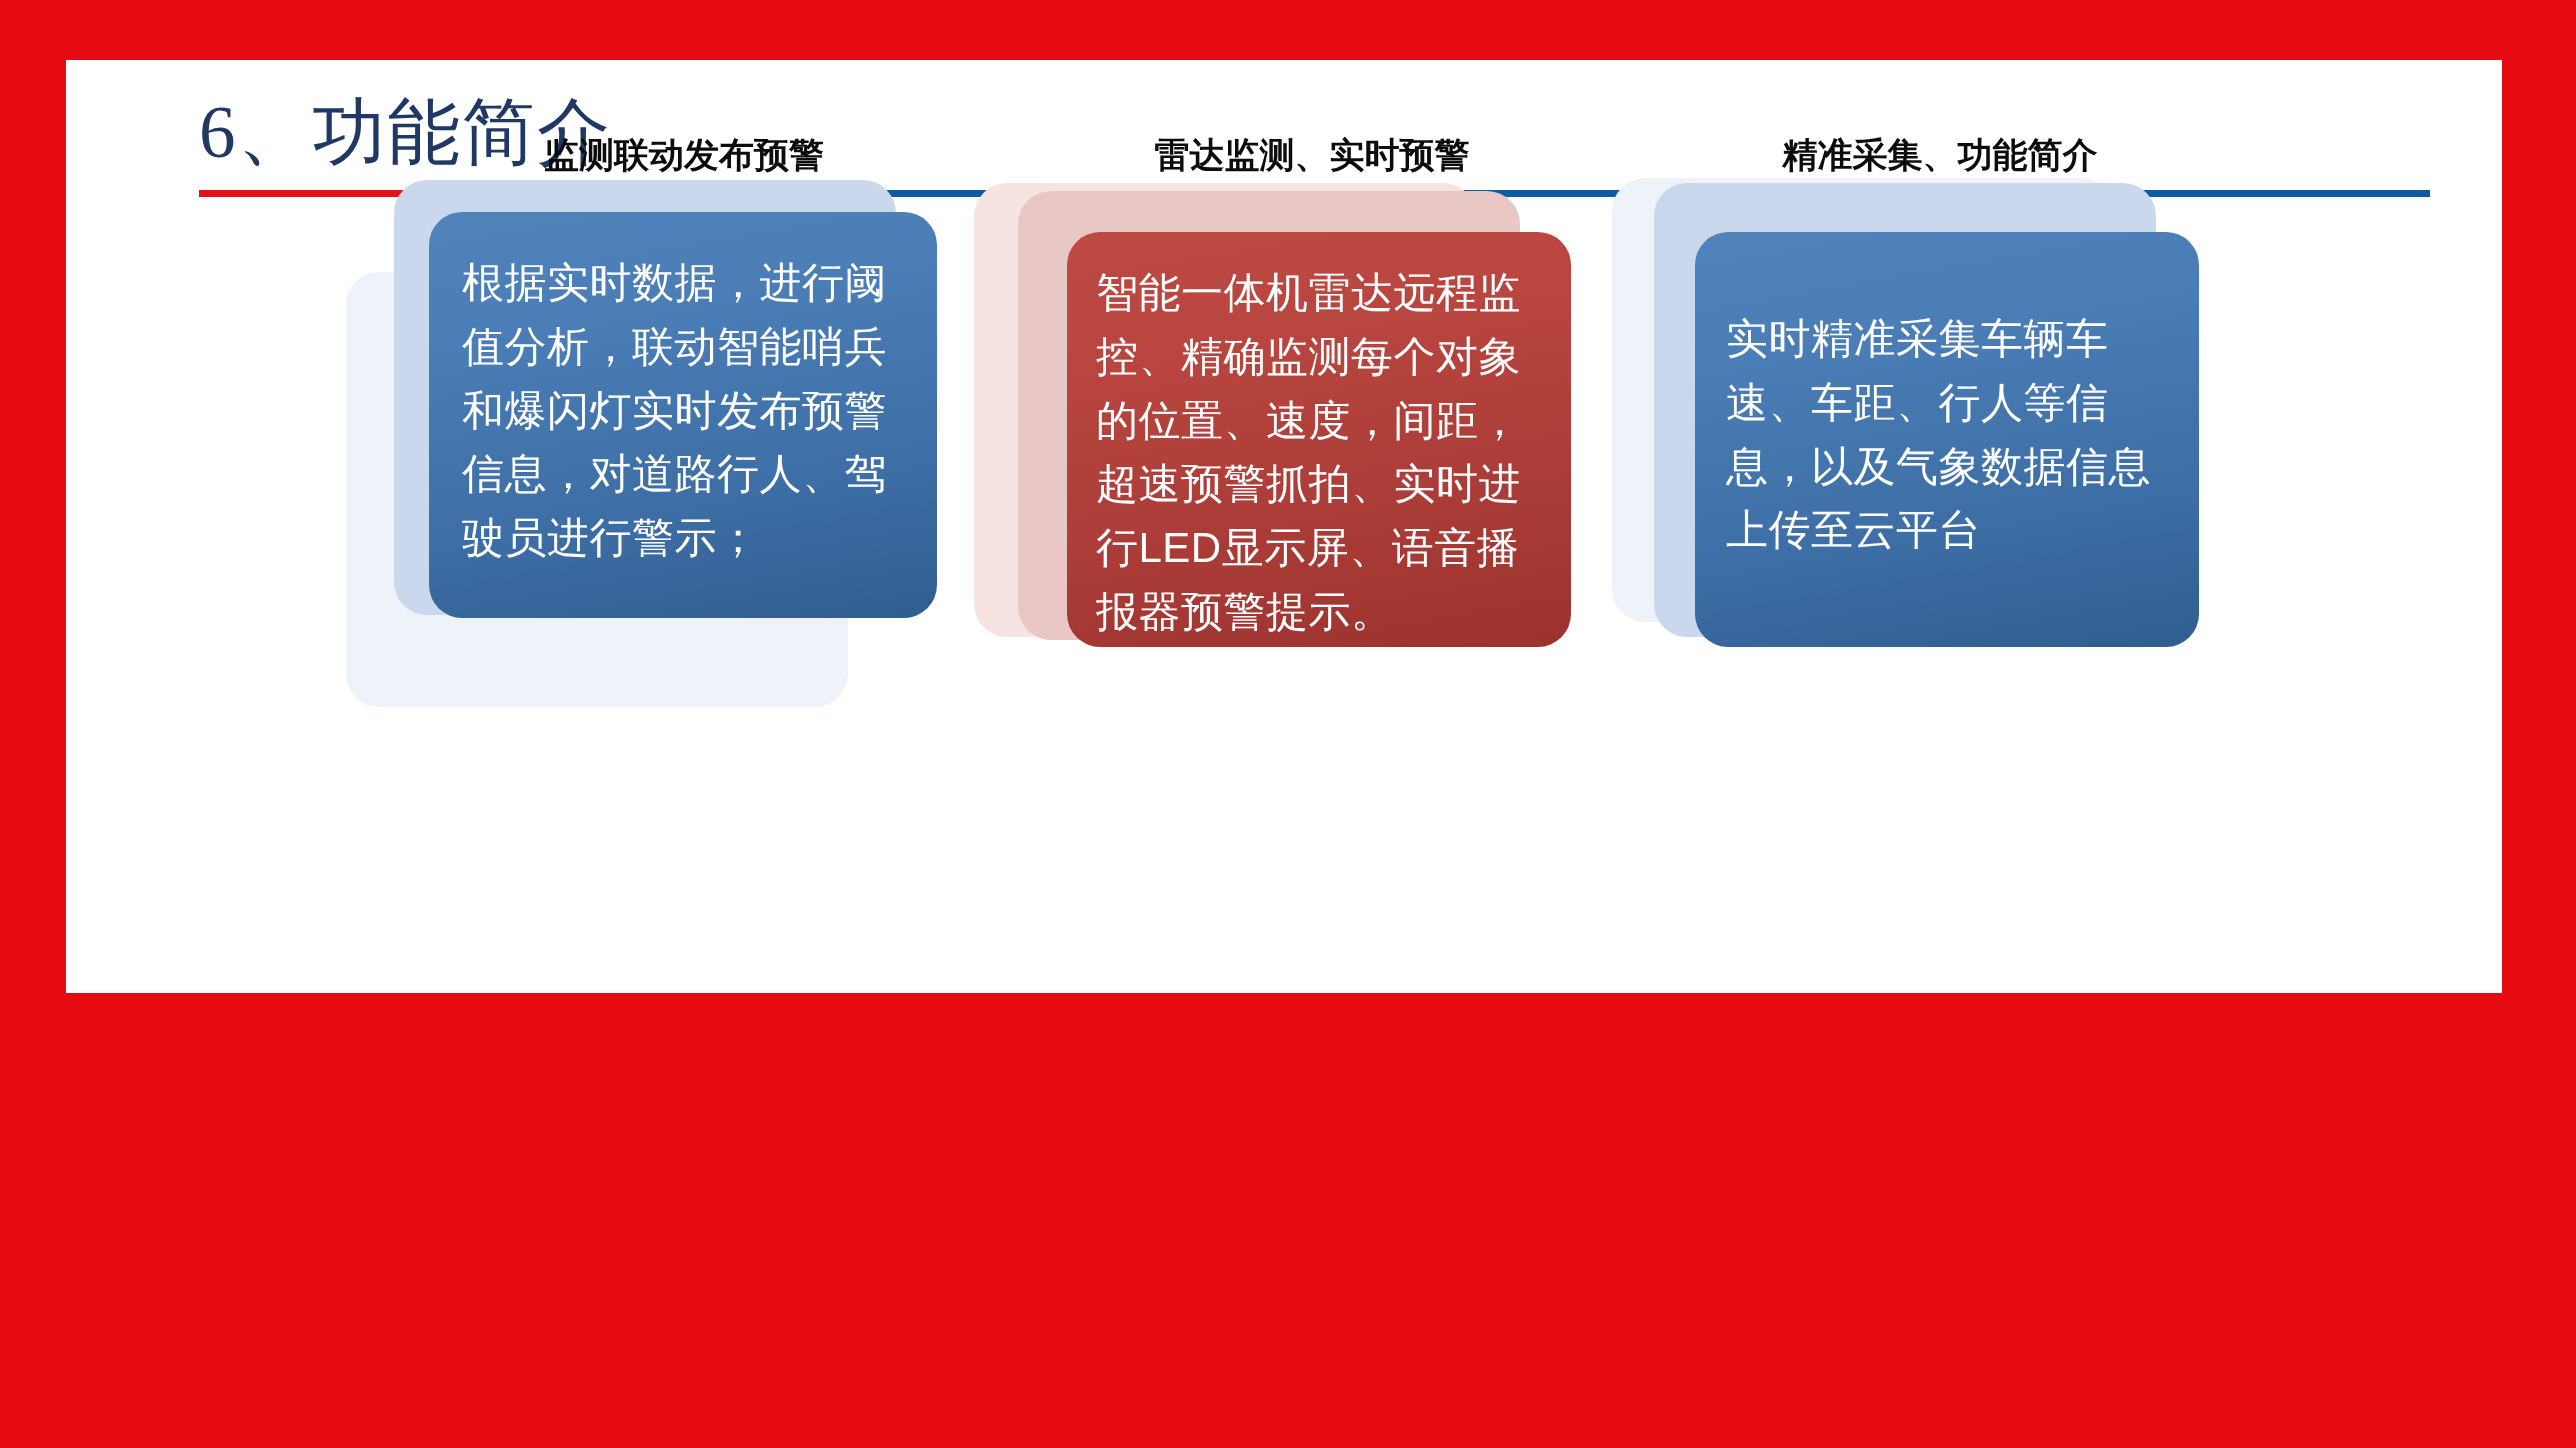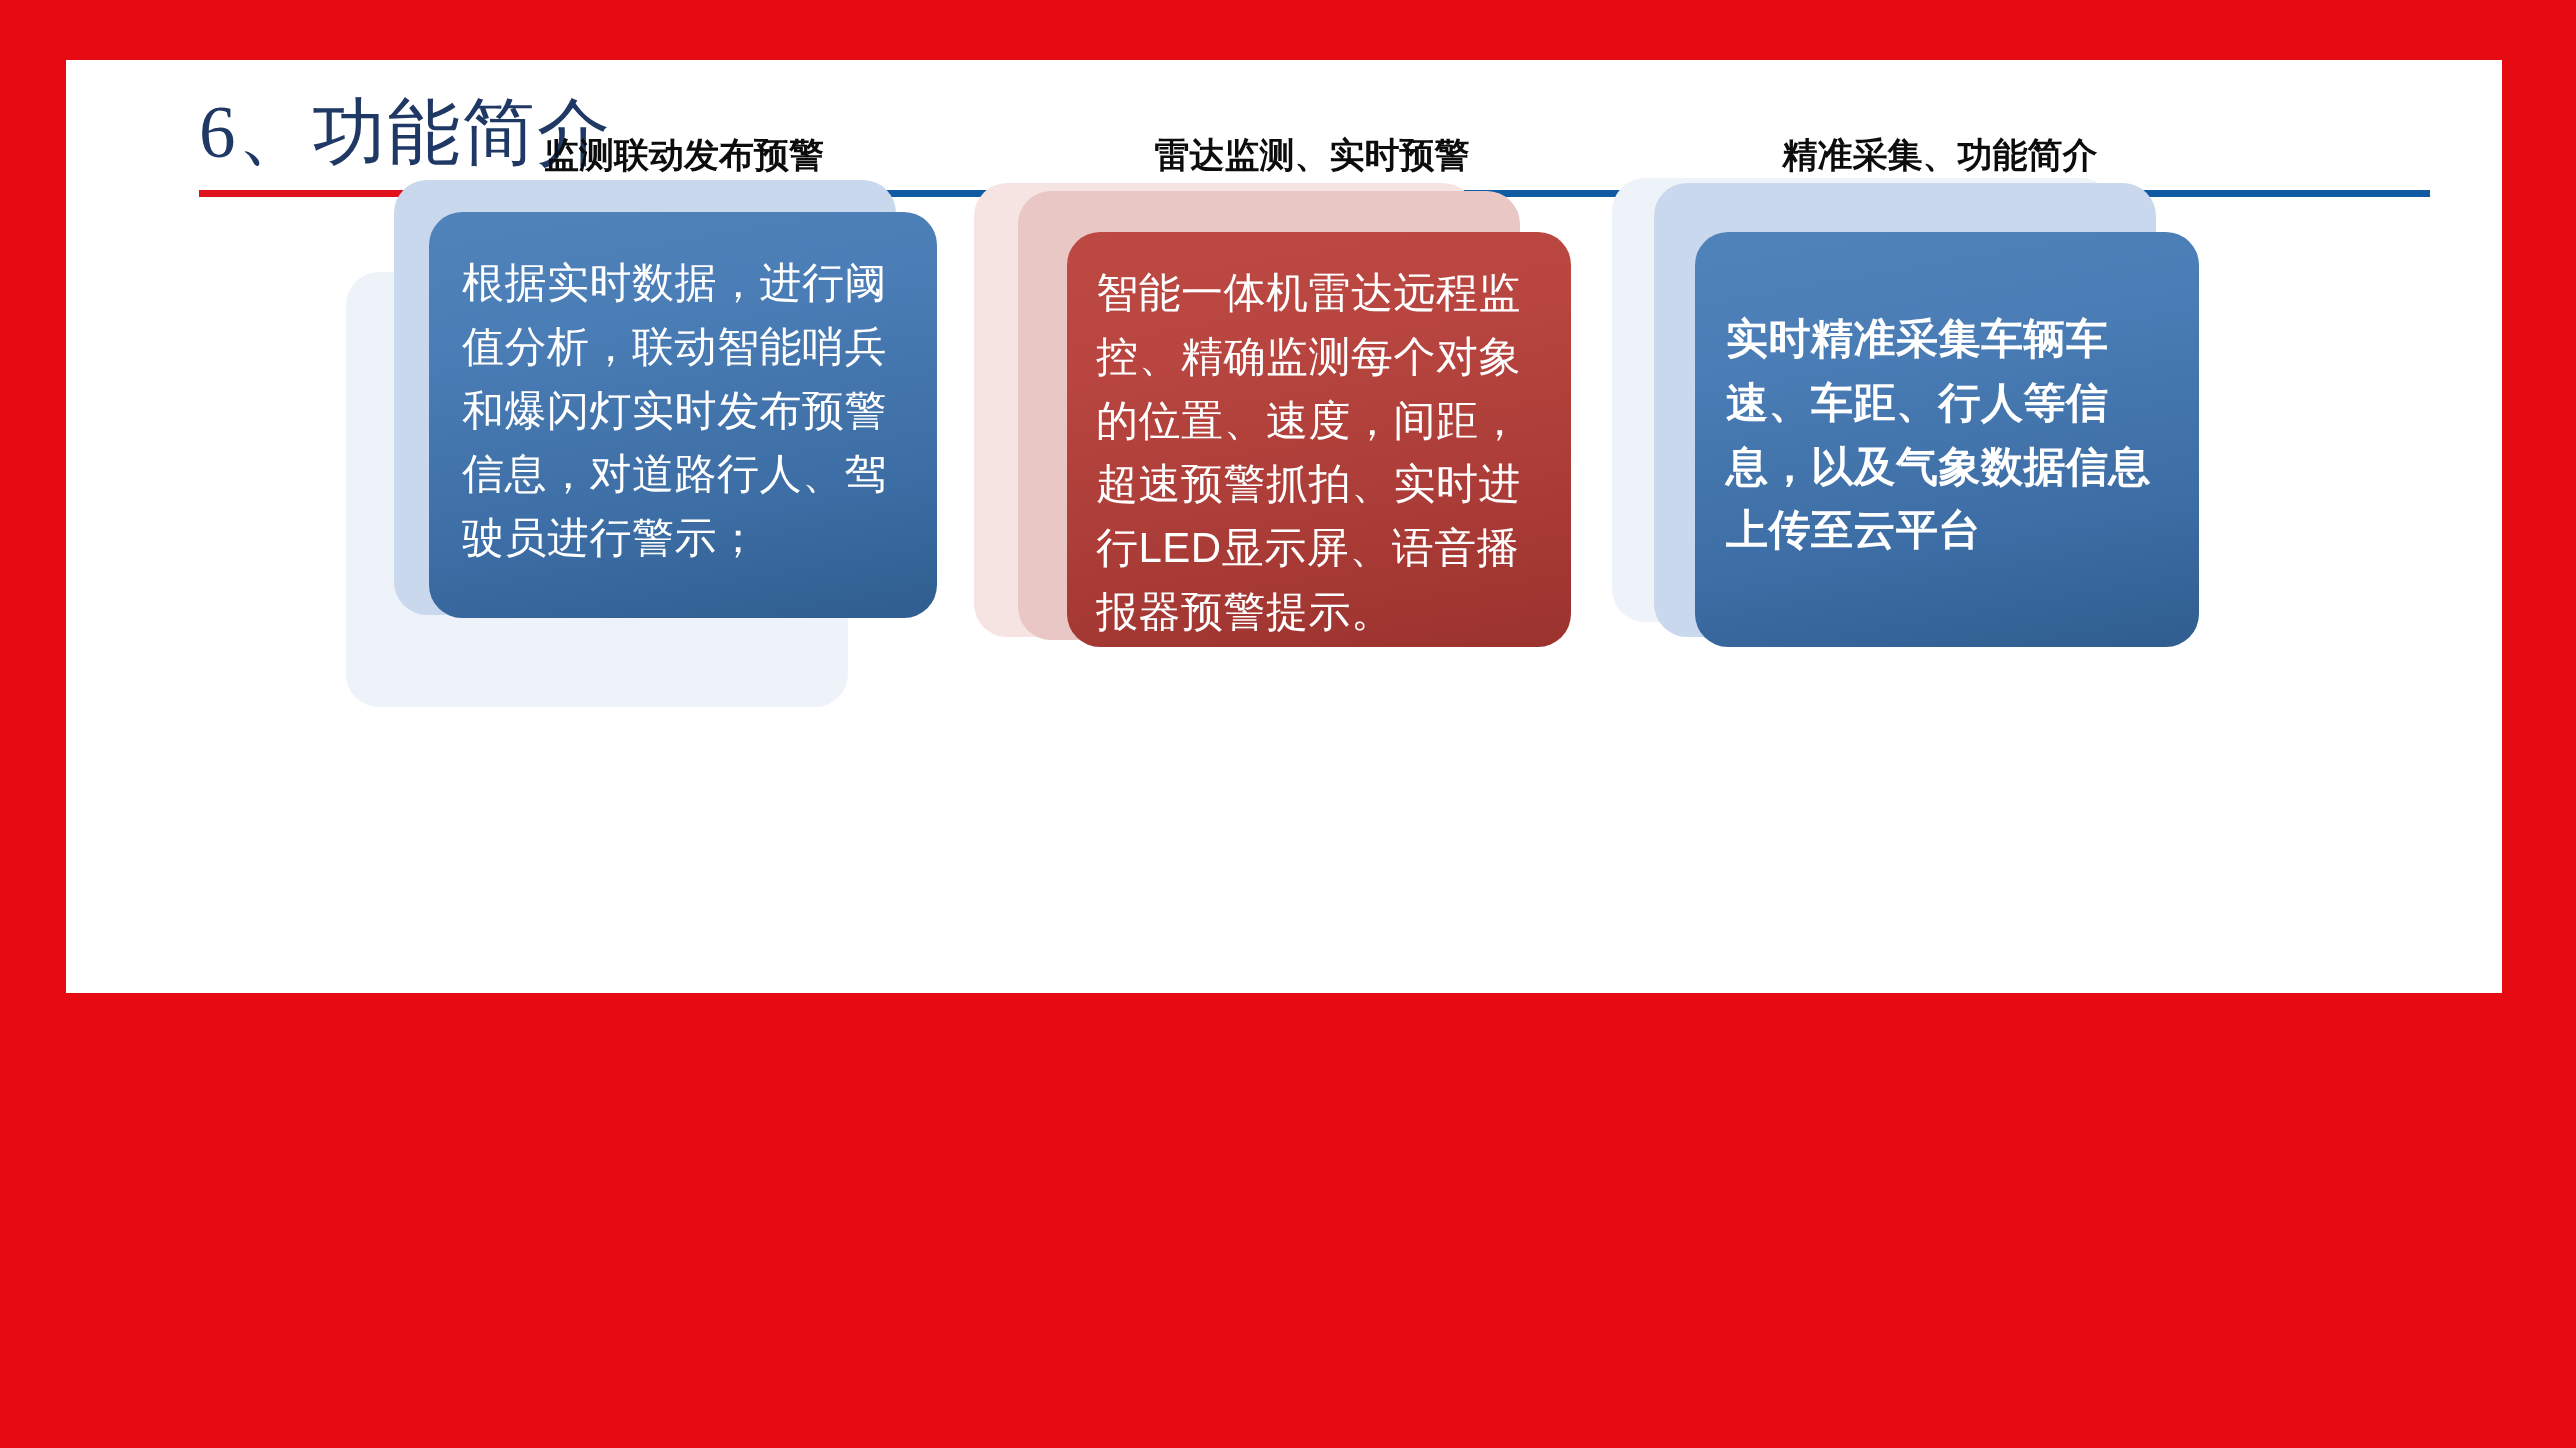--- a/index.html
+++ b/index.html
@@ -171,21 +171,20 @@
   .g3 .ghost-b {
     left: 52px; top: 46px;
     width: 502px; height: 454px;
     background: #c9d8ec;
   }
   .g3 .tile {
     left: 93px; top: 95px;
     width: 504px; height: 415px;
     background: linear-gradient(170deg, #5183bb 0%, #4a7cb5 30%, #3c6da4 70%, #2f5d8f 100%);
     padding: 75px 9px 0 31px;
-    font-weight: bold;
   }
 </style>
 </head>
 <body>
 
 <div id="slide">
 
   <div id="canvas">
 
     <div id="title-block">

